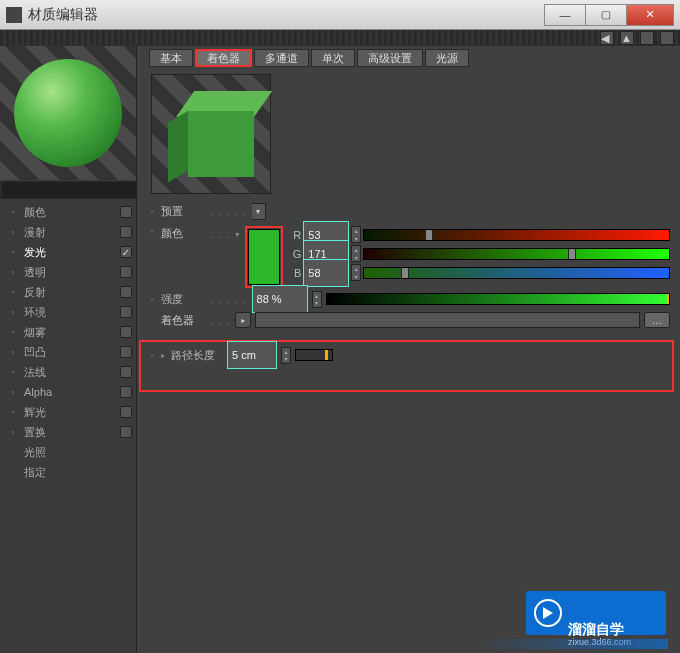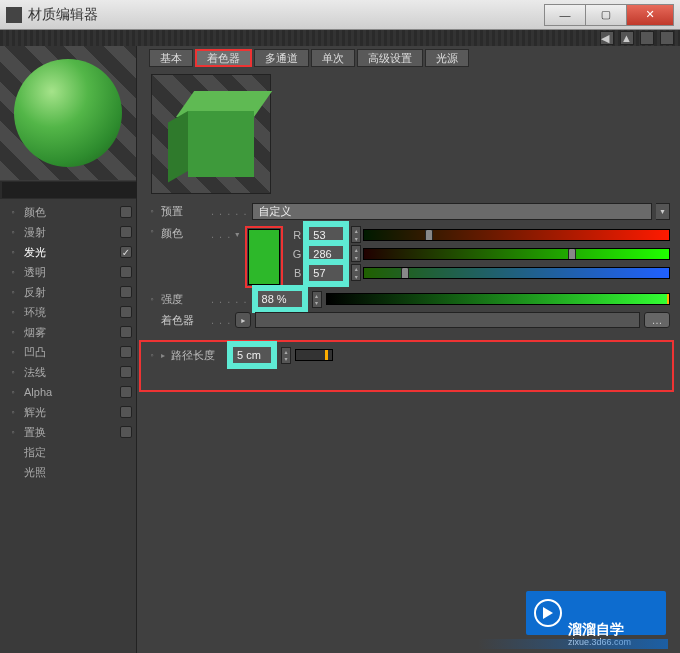--- a/index.html
+++ b/index.html
@@ -56,21 +56,21 @@
 
   .dropdown { flex:1; height:17px; background:#6a6a6a; border:1px solid #222; padding:0 6px; color:#eee; display:flex; align-items:center; }
   .dropdown-arrow { width:14px; height:17px; background:#555; border:1px solid #222; border-left:none; display:flex; align-items:center; justify-content:center; font-size:8px; }
 
   .swatch { width:32px; height:56px; background:#2db82a; border:1px solid #000; }
   .swatch-outer { display:flex; align-items:flex-start; gap:4px; }
 
   .rgb-rows { flex:1; display:flex; flex-direction:column; gap:2px; }
   .rgb-row { display:flex; align-items:center; height:17px; gap:2px; }
   .rgb-l { width:14px; color:#bbb; text-align:right; }
-  .numbox { width:46px; height:28px; background:#555; border:6px solid #5eead4; color:#eee; padding:0 4px; display:flex; align-items:center; }
+  .numbox { width:46px; height:28px; background:#555; border:1px solid #5eead4; color:#eee; padding:0 4px; display:flex; align-items:center; }
   .spinner { width:10px; height:17px; background:#555; border:1px solid #222; display:flex; flex-direction:column; }
   .spinner div { flex:1; font-size:6px; display:flex; align-items:center; justify-content:center; color:#aaa; }
   .slider { flex:1; height:12px; border:1px solid #000; position:relative; overflow:hidden; }
   .slider .track { position:absolute; inset:0; }
   .slider .knob { position:absolute; top:-1px; width:8px; height:14px; background:#888; border:1px solid #222; border-radius:2px; }
 
   .track-r { background:linear-gradient(90deg,#001a00,#ff1a00); }
   .track-g { background:linear-gradient(90deg,#200000,#20ff00); }
   .track-b { background:linear-gradient(90deg,#206000,#2060ff); }
   .track-strbar { background:linear-gradient(90deg,#000 0%, #33ff33 100%); }
@@ -175,25 +175,25 @@
           <span class="ch-label">辉光</span>
           <span class="ch-check"></span>
         </div>
         <div class="ch-row">
           <span class="ch-arrow">◦</span>
           <span class="ch-label">置换</span>
           <span class="ch-check"></span>
         </div>
         <div class="ch-row">
           <span class="ch-arrow"></span>
+          <span class="ch-label">光照</span>
+        </div>
+        <div class="ch-row">
+          <span class="ch-arrow"></span>
           <span class="ch-label">指定</span>
-        </div>
-        <div class="ch-row">
-          <span class="ch-arrow"></span>
-          <span class="ch-label">光照</span>
         </div>
       </div>
   </div>
 
   <div class="right">
     <div class="tabs" id="tabs">
         <div class="tab">基本</div>
         <div class="tab active hlbox">着色器</div>
         <div class="tab">多通道</div>
         <div class="tab">单次</div>
@@ -209,23 +209,20 @@
             <div class="front"></div>
         </div>
       </div>
     </div>
 
 
     <div class="proprow">
       <span class="dot">◦</span>
       <span class="plabel">预置</span>
       <span class="dots">. . . . .</span>
-      <div class="dropdown">
-        <span>自定义</span>
-      </div>
       <div class="dropdown-arrow">▾</div>
     </div>
 
     <div class="proprow" style="height:auto; align-items:flex-start; padding-top:4px;">
       <span class="dot">◦</span>
       <span class="plabel">颜色</span>
       <span class="dots" style="padding-top:2px">. . .</span>
       <span style="font-size:8px; padding:4px 2px 0 0; color:#888">▾</span>
       <div class="swatch-outer hlbox" style="padding:1px">
         <div class="swatch"></div>
@@ -238,33 +235,33 @@
               <div>▴</div>
               <div>▾</div>
             </div>
           <div class="slider">
               <div class="track track-r"></div>
               <div class="knob" style="left:20%"></div>
             </div>
         </div>
         <div class="rgb-row">
           <span class="rgb-l">G</span>
-          <div class="numbox">286</div>
+          <div class="numbox">171</div>
           <div class="spinner">
               <div>▴</div>
               <div>▾</div>
             </div>
           <div class="slider">
               <div class="track track-g"></div>
               <div class="knob" style="left:67%"></div>
             </div>
         </div>
         <div class="rgb-row">
           <span class="rgb-l">B</span>
-          <div class="numbox">57</div>
+          <div class="numbox">58</div>
           <div class="spinner">
               <div>▴</div>
               <div>▾</div>
             </div>
           <div class="slider">
               <div class="track track-b"></div>
               <div class="knob" style="left:12%"></div>
             </div>
         </div>
       </div>

